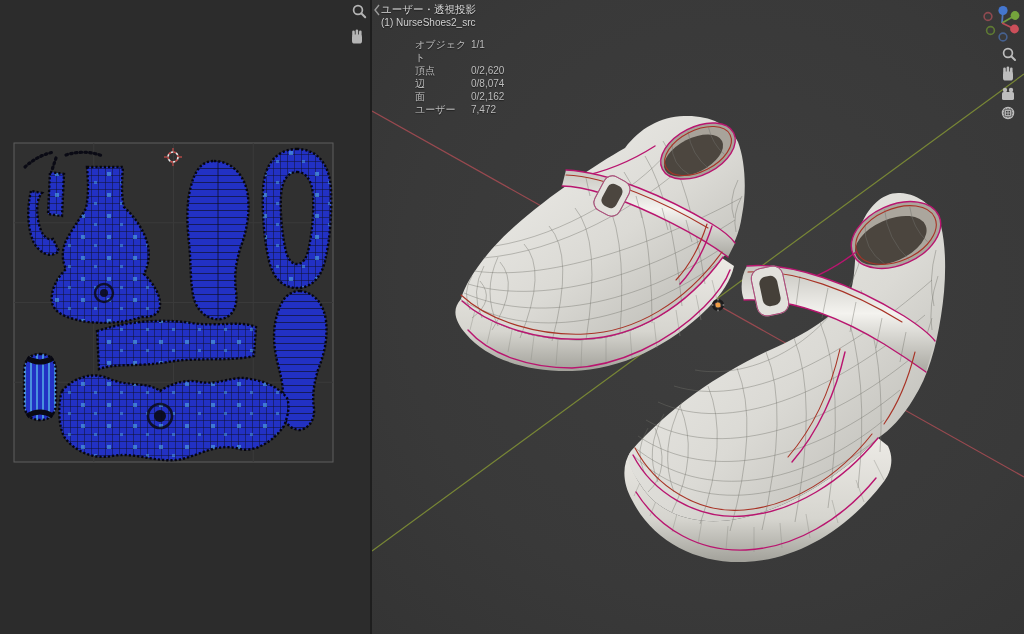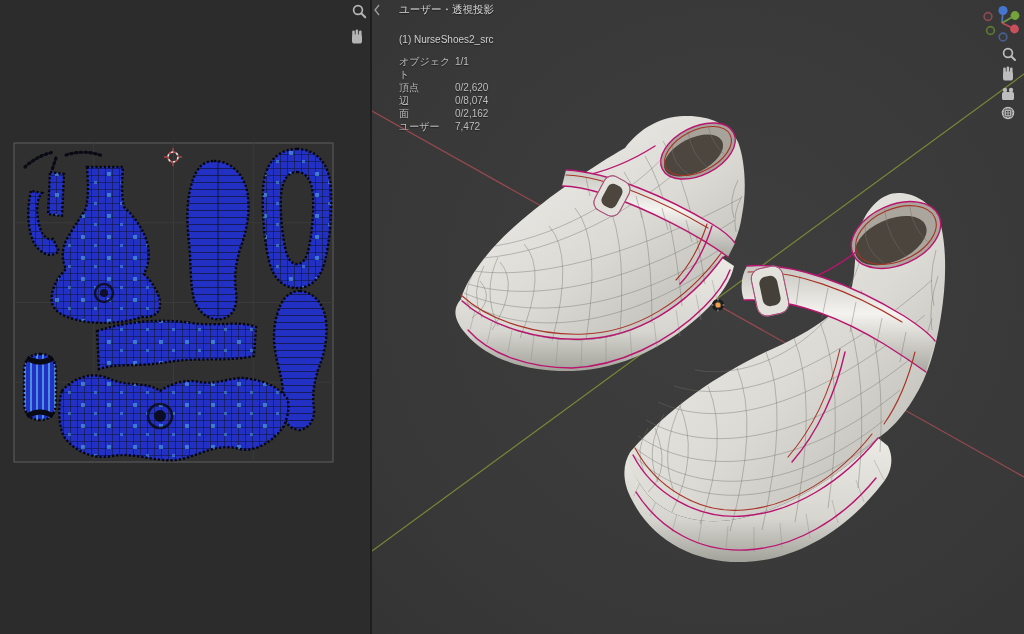--- a/index.html
+++ b/index.html
@@ -3,25 +3,25 @@
 <meta charset="utf-8">
 <style>
   html,body{margin:0;padding:0;background:#222;}
   .screen{position:relative;width:1024px;height:634px;overflow:hidden;
           font-family:"Liberation Sans",sans-serif;background:#2c2c2c;}
   .uv-pane{position:absolute;left:0;top:0;width:370px;height:634px;background:#2c2c2c;}
   .divider{position:absolute;left:370px;top:0;width:2px;height:634px;background:#1e1e1e;}
   .vp-pane{position:absolute;left:372px;top:0;width:652px;height:634px;
            background:radial-gradient(ellipse at 55% 45%, #3e3e3e 0%, #393939 65%, #343434 100%);}
   .vp-pane svg, .uv-pane svg{position:absolute;left:0;top:0;}
-  .stats{position:absolute;left:27px;top:3px;font-size:10px;line-height:13px;color:#c2c2c2;
+  .stats{position:absolute;left:9px;top:3px;font-size:10px;line-height:13px;color:#c2c2c2;
          text-shadow:0 1px 1px rgba(0,0,0,.5);}
   .view-label{font-size:10.5px;color:#d8d8d8;}
-  .obj-name{color:#cfcfcf;margin-top:17px;}
-  .stat-rows{margin-top:9px;}
+  .obj-name{color:#cfcfcf;margin-top:0;}
+  .stat-rows{margin-top:9px;margin-left:34px;}
   .stat-row{display:flex;}
   .stat-label{width:56px;color:#bdbdbd;}
   .stat-value{color:#bdbdbd;text-align:center;}
   .seam{stroke:#b9156f;fill:none;stroke-width:1.4;stroke-linecap:round;}
   .seam2{stroke:#a83326;fill:none;stroke-width:1.1;stroke-linecap:round;}
   .wire{stroke:#72726c;fill:none;stroke-width:.75;opacity:.55;}
   .wire2{stroke:#8d8d86;fill:none;stroke-width:.7;opacity:.6;}
   .isl-border{fill:none;stroke:#050510;stroke-width:2.4;stroke-dasharray:2.2 2;}
 </style>
 </head>

